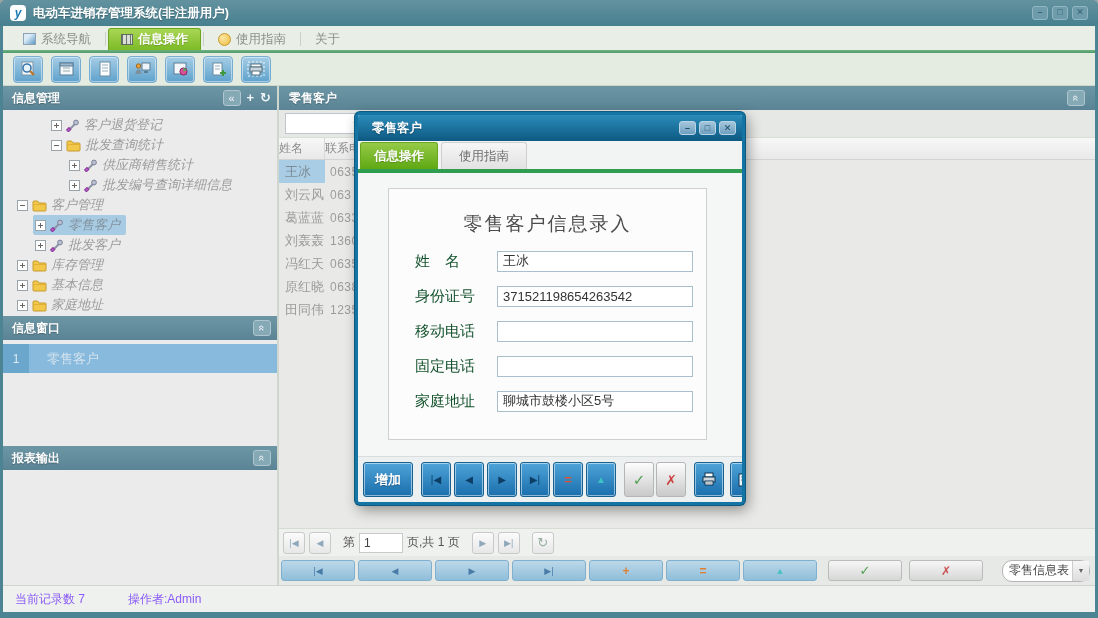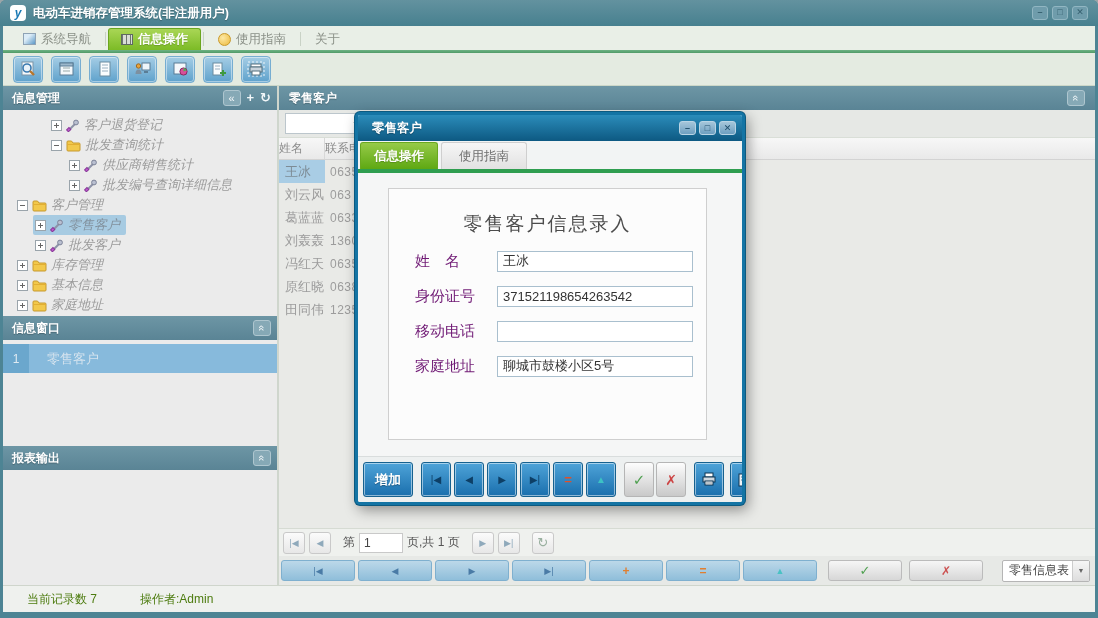--- a/index.html
+++ b/index.html
@@ -82,45 +82,45 @@
   .bottombar{height:29px;background:#e7e9e6;display:flex;align-items:center;gap:3px;padding-left:2px;flex:none;}
   .bbtn{width:74px;height:21px;border-radius:3px;display:flex;align-items:center;justify-content:center;font-size:9px;cursor:pointer;}
   .bbtn.blue{background:linear-gradient(#bcd8e9,#8fbeda);border:1px solid #7fb0cf;color:#4a7ba6;}
   .bbtn.silver{background:linear-gradient(#f6f6f6,#d7d7d7);border:1px solid #bbb;}
   .bbtn.orange{color:#e07f30;font-size:12px;font-weight:bold;}
   .bbtn.cyan{color:#49c2c4;font-size:9px;}
   .bbtn.green{color:#4fa050;font-size:13px;font-weight:bold;}
   .bbtn.red{color:#cc5050;font-size:12px;font-weight:bold;}
   .bbtn.g1{margin-left:8px;}
   .bbtn.g2{margin-left:4px;}
-  .report-select{margin-left:16px;width:88px;height:22px;background:#fff;border:1px solid #b5b5b5;border-radius:2px;display:flex;align-items:center;cursor:pointer;}
+  .report-select{margin-left:16px;width:88px;height:22px;background:#fff;border:1px solid #b5b5b5;border-radius:10px;display:flex;align-items:center;cursor:pointer;}
   .rs-text{flex:1;font-size:12px;color:#444;padding-left:6px;white-space:nowrap;}
   .rs-caret{width:17px;height:100%;border-left:1px solid #ccc;background:linear-gradient(#f6f6f6,#ddd);display:flex;align-items:center;justify-content:center;font-size:7px;color:#666;}
 
   
-  .statusbar{position:absolute;left:3px;right:3px;top:585px;height:27px;background:#eff1ee;border-top:1px solid #cfd5cc;display:flex;align-items:center;font-size:12px;color:#4d7c0f;padding-left:24px;}
+  .statusbar{position:absolute;left:3px;right:3px;top:585px;height:27px;background:#eff1ee;border-top:1px solid #cfd5cc;display:flex;align-items:center;font-size:12px;color:#8b5cf6;padding-left:12px;}
   .sb-op{margin-left:43px;}
   .sb-note{margin-left:40px;}
 
   
   .dialog{position:absolute;left:355px;top:112px;width:390px;height:393px;border:3px solid #1474a4;border-radius:5px;background:#f6f7f7;box-shadow:0 0 0 1px #0c5a80,3px 5px 14px rgba(0,0,0,.4);display:flex;flex-direction:column;overflow:hidden;}
   .dlg-titlebar{height:26px;background:linear-gradient(#2b8cba,#0d5982);display:flex;align-items:center;padding:0 6px 0 14px;flex:none;}
   .dlg-title{color:#fff;font-weight:bold;font-size:12.5px;text-shadow:0 1px 1px rgba(0,0,0,.3);}
   .dlg-controls{margin-left:auto;display:flex;gap:3px;}
   .dlg-wbtn{width:17px;height:14px;background:linear-gradient(#a5c6da,#6e9fc0);border:1px solid #b9d4e4;border-radius:3px;color:#1e4c69;font-size:9px;line-height:12px;text-align:center;font-weight:bold;cursor:pointer;}
   .dlg-tabs{height:28px;background:#f2f4f4;display:flex;align-items:flex-end;padding-left:2px;flex:none;}
   .dlg-tab{height:27px;display:flex;align-items:center;justify-content:center;font-size:12.5px;cursor:pointer;}
   .dlg-tab.active{width:78px;background:linear-gradient(#96ca48,#5ea812);border:1px solid #69a81f;border-bottom:none;border-radius:3px 3px 0 0;color:#fff;font-weight:bold;text-shadow:0 1px 1px rgba(0,0,0,.2);}
   .dlg-tab.inactive{width:86px;background:linear-gradient(#f6f6f6,#e2e2e2);border:1px solid #cfcfcf;border-bottom:none;border-radius:3px 3px 0 0;color:#6e6e6e;margin-left:3px;}
   .dlg-greenline{height:4px;background:#2f9e50;flex:none;}
   .dlg-body{flex:1;position:relative;background:#f5f6f6;}
   .form-panel{position:absolute;left:30px;top:15px;width:319px;height:252px;background:#fcfcfc;border:1px solid #cfcfcf;}
   .form-heading{text-align:center;margin-top:22px;font-size:19px;color:#4c4c4c;letter-spacing:2px;}
   .f-row{display:flex;align-items:center;margin:13px 0 0 26px;height:22px;}
-  .f-label{width:82px;font-size:15px;color:#701a75;flex:none;}
+  .f-label{width:82px;font-size:15px;color:#14532d;flex:none;}
   .f-input{width:196px;height:21px;border:1px solid #a9bfce;background:#fff;font-size:13px;padding:0 5px;color:#333;outline:none;}
   .dlg-footer{height:46px;background:#edf0f0;border-top:1px solid #d9dddd;display:flex;align-items:center;padding-left:5px;flex:none;overflow:hidden;white-space:nowrap;}
   .dbtn{height:35px;border-radius:3px;display:flex;align-items:center;justify-content:center;flex:none;cursor:pointer;}
   .dbtn.blue{background:linear-gradient(#4ea3d8,#1a6fad);border:1px solid #16618f;box-shadow:inset 0 0 0 1px rgba(255,255,255,.5);color:#0d3f66;font-size:10px;}
   .dbtn.text{width:50px;color:#fff;font-weight:bold;font-size:13px;text-shadow:0 1px 1px rgba(0,0,0,.3);}
   .dbtn.nav{width:30px;margin-left:3px;}
   .dbtn.gap{margin-left:8px;}
   .dbtn.orange{color:#e0502a;font-size:13px;font-weight:bold;}
   .dbtn.cyan{color:#3cc2c4;font-size:10px;}
   .dbtn.silver{width:30px;background:linear-gradient(#fdfdfd,#c9c9c9);border:1px solid #b5b5b5;margin-left:2px;}
@@ -495,20 +495,24 @@
         </div>
         <div class="f-row">
           <span class="f-label">身份证号</span>
           <input class="f-input" value="371521198654263542" style="">
         </div>
         <div class="f-row">
           <span class="f-label">移动电话</span>
           <input class="f-input" value="" style="">
         </div>
         <div class="f-row">
+          <span class="f-label">固定电话</span>
+          <input class="f-input" value="" style="">
+        </div>
+        <div class="f-row">
           <span class="f-label">家庭地址</span>
           <input class="f-input" value="聊城市鼓楼小区5号" style="">
         </div>
       </div>
     </div>
     <div class="dlg-footer" id="dlgfoot">
         <div class="dbtn blue text">增加</div>
         <div class="dbtn blue nav gap">|◀</div>
         <div class="dbtn blue nav">◀</div>
         <div class="dbtn blue nav">▶</div>

